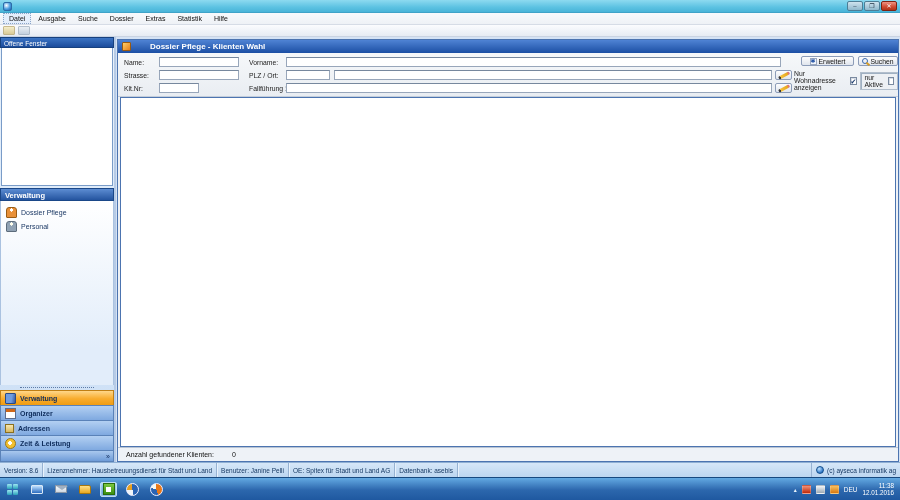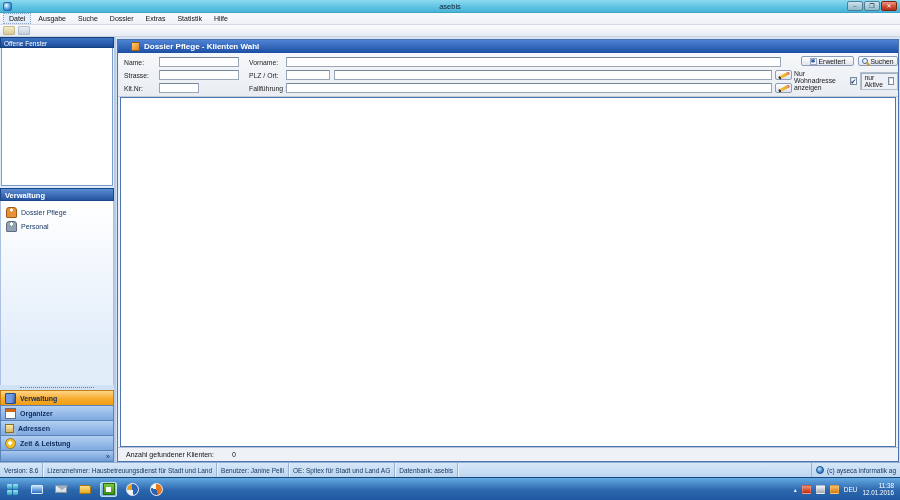--- a/index.html
+++ b/index.html
@@ -36,21 +36,21 @@
   .tree { flex: 1; background: linear-gradient(#ffffff, #e2edfa 80%); border-left: 1px solid #aac2e0; border-right: 1px solid #aac2e0; padding-top: 4px; }
   .tree-item { display: flex; align-items: center; gap: 4px; height: 14px; padding-left: 5px; font-size: 7px; color: #14325f; }
   .splitter { height: 5px; border-top: 1px dotted #5f7ca6; margin: 0 20px; position: relative; top: 2px; }
   .nav-btn { height: 15px; display: flex; align-items: center; gap: 4px; padding-left: 4px; font-size: 7px; font-weight: 600; color: #0f2d5c; background: linear-gradient(#b3d0f2, #7fa9e0); border: 1px solid #5a82b8; border-bottom: none; }
   .nav-btn:last-of-type { border-bottom: 1px solid #5a82b8; }
   .nav-btn.active { background: linear-gradient(#ffd789, #f8ac2e 55%, #ef9c12); border-color: #c07f14; }
   .sidebar-strip { height: 12px; background: linear-gradient(#a9c8ee, #6f9cd8); border: 1px solid #5a82b8; display: flex; justify-content: flex-end; align-items: center; padding-right: 3px; color: #0f2d5c; font-size: 7px; }
 
   
   .main { flex: 1; display: flex; flex-direction: column; border: 1px solid #4c74b0; background: #eef1f5; margin: 2px 1px 0 1px; }
-  .main-header { height: 13px; background: linear-gradient(#4f83d4, #1c4fa4); display: flex; align-items: center; gap: 4px; padding-left: 13px; }
+  .main-header { height: 13px; background: linear-gradient(#4f83d4, #1c4fa4); display: flex; align-items: center; gap: 19px; padding-left: 4px; }
   .main-header-title { color: #fff; font-weight: bold; font-size: 8px; }
   .mh-icon { width: 9px; height: 9px; border-radius: 1px; background: linear-gradient(135deg, #ffcf6a, #e87f18); border: 1px solid #9a5a10; }
   .form-area { height: 44px; position: relative; background: linear-gradient(#f6f8fa, #e9edf2); border-bottom: 1px solid #c3cdda; font-size: 6.8px; }
   .flabel { position: absolute; color: #222; }
   .finput { position: absolute; height: 10px; border: 1px solid #98a6ba; border-top-color: #77889e; background: #fff; font-size: 7px; font-family: "Liberation Sans", sans-serif; padding: 0 2px; }
   .mini-btn { position: absolute; height: 10px; border: 1px solid #8c9cb8; border-radius: 2px; background: linear-gradient(#fdfdfd, #e0e5ed); display: flex; align-items: center; justify-content: center; gap: 2px; font-size: 6.8px; color: #111; }
   .pencil { width: 12px; height: 2.5px; background: linear-gradient(90deg, #3a3a3a 18%, #f4c23c 18%, #e8a61e 85%, #d77 85%); border-radius: 1px; transform: rotate(-28deg); }
   .magnifier { width: 6px; height: 6px; border: 1.5px solid #3a6ab0; border-radius: 50%; position: relative; }
   .magnifier::after { content: ""; position: absolute; width: 4px; height: 1.8px; background: #d59a22; bottom: -2px; right: -3px; transform: rotate(40deg); }
   .exit-glyph { width: 0; height: 0; border-top: 3.5px solid transparent; border-bottom: 3.5px solid transparent; border-left: 6px solid #cc2a10; }
@@ -99,21 +99,20 @@
   .calendar { background: #fff; border: 1px solid #5c6c8c; }
   .calendar::before { content: ""; position: absolute; top: 0; left: 0; right: 0; height: 3px; background: #d06818; }
   .cards { background: linear-gradient(#f8e8b0, #d8b860); border: 1px solid #8a7020; box-shadow: 2px 2px 0 #a0b8d8; width: 9px; height: 9px; }
   .clock-pencil { background: radial-gradient(circle at 45% 45%, #fff 0 25%, #f2c030 28%); border-radius: 50%; border: 1px solid #a07810; }
 </style>
 </head>
 <body>
 
 <div class="titlebar">
   <div class="app-icon"></div>
-  <div class="titlebar-title">asebis</div>
   <div class="win-controls">
     <div class="win-btn">–</div>
     <div class="win-btn">❐</div>
     <div class="win-btn close">✕</div>
   </div>
 </div>
 
 <div class="menubar">
   <div class="menu-item focused">Datei</div>
   <div class="menu-item">Ausgabe</div>

